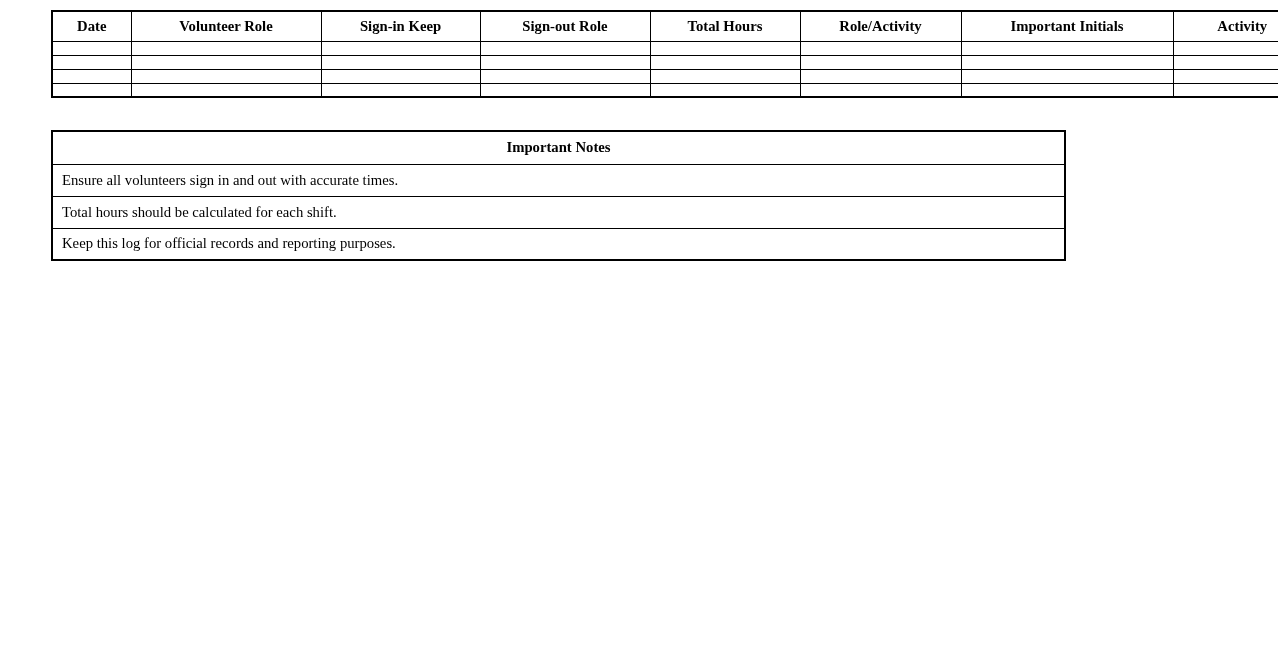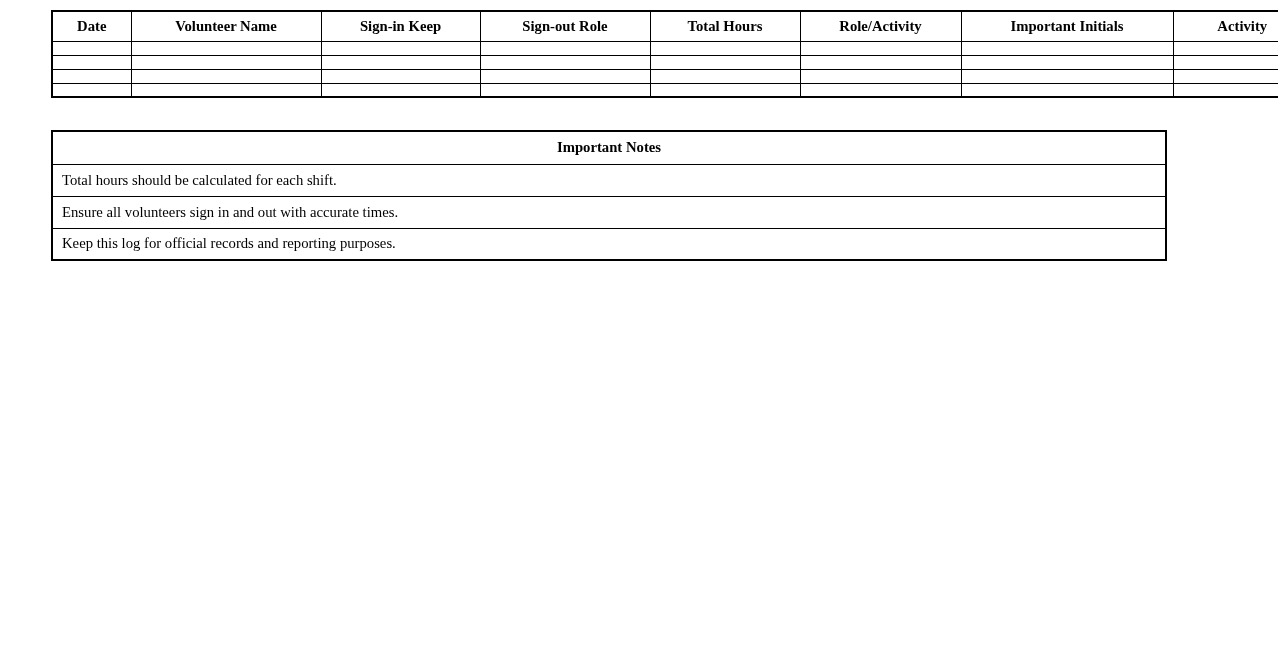--- a/index.html
+++ b/index.html
@@ -43,21 +43,21 @@
   .attendance-table td {
     border: 1.5px solid #000;
     height: 14px;
     padding: 0 2px;
     font-size: 14.7px;
   }
   .notes-table {
     position: absolute;
     left: 8px;
     top: 130px;
-    width: 1116px;
+    width: 1015px;
     border: 2px solid #000;
   }
   .notes-table th {
     border: 1.5px solid #000;
     height: 33px;
     padding: 0;
     font-size: 14.7px;
     font-weight: bold;
     text-align: center;
     vertical-align: middle;
@@ -83,21 +83,21 @@
       <col style="width:159px">
       <col style="width:170px">
       <col style="width:150px">
       <col style="width:161px">
       <col style="width:212px">
       <col style="width:139px">
     </colgroup>
     <thead>
       <tr>
         <th>Date</th>
-        <th>Volunteer Name</th>
+        <th>Volunteer Role</th>
         <th>Sign-in Keep</th>
         <th>Sign-out Role</th>
         <th>Total Hours</th>
         <th>Role/Activity</th>
         <th>Important Initials</th>
         <th>Activity</th>
       </tr>
     </thead>
     <tbody>
       <tr>
@@ -144,24 +144,24 @@
   </table>
 
   <table class="notes-table">
     <thead>
       <tr>
         <th>Important Notes</th>
       </tr>
     </thead>
     <tbody>
       <tr>
-        <td>Total hours should be calculated for each shift.</td>
+        <td>Ensure all volunteers sign in and out with accurate times.</td>
       </tr>
       <tr>
-        <td>Ensure all volunteers sign in and out with accurate times.</td>
+        <td>Total hours should be calculated for each shift.</td>
       </tr>
       <tr>
         <td>Keep this log for official records and reporting purposes.</td>
       </tr>
     </tbody>
   </table>
 
 </div>
 
 </body></html>

